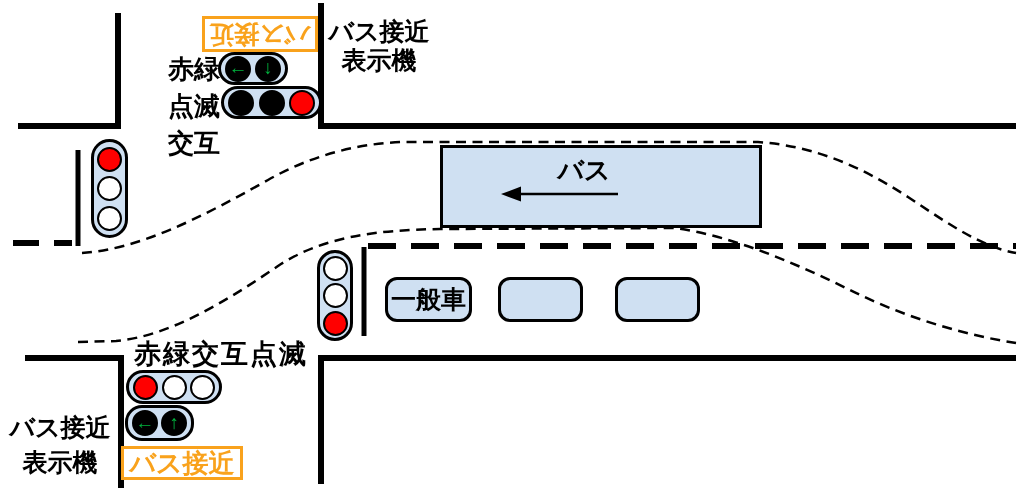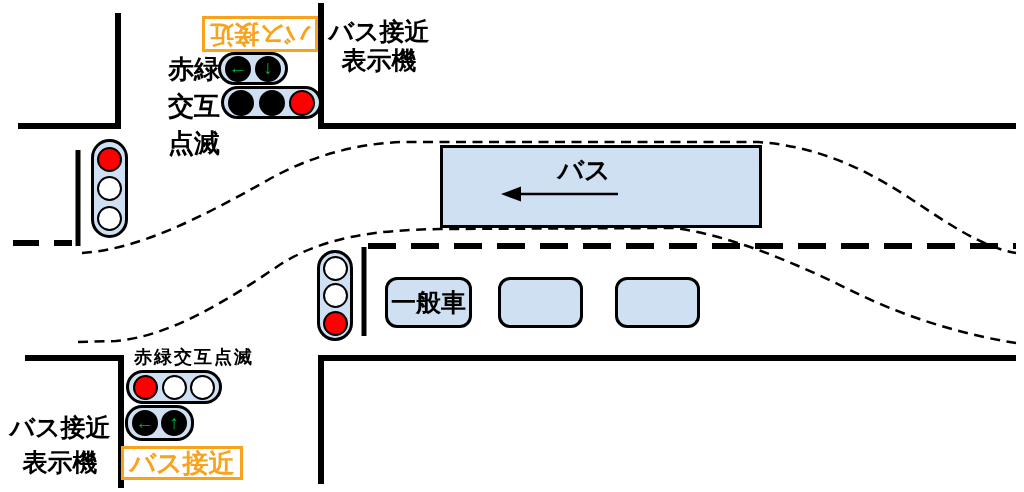--- a/index.html
+++ b/index.html
@@ -30,21 +30,21 @@
   
   .lbl{position:absolute;z-index:2;font-weight:600;white-space:nowrap;}
   .center{text-align:center;}
 
   
   .bus{position:absolute;left:440px;top:145px;width:322px;height:83px;z-index:2;
        background:#CFE0F2;border:3px solid #000;}
   .bus-label{margin-top:5px;text-align:center;font-size:26px;font-weight:600;
              transform:translateX(-17px);}
   .bus-arrow{position:absolute;left:0;top:38px;}
-  .car{position:absolute;top:277px;height:51px;z-index:2;background:#CFE0F2;
+  .car{position:absolute;top:277px;height:45px;z-index:2;background:#CFE0F2;
        border:3px solid #000;border-radius:12px;display:flex;align-items:center;
        justify-content:center;font-size:25px;font-weight:600;}
 </style>
 </head>
 <body>
 
 <div class="stage">
 
   <svg class="roads" width="1024" height="492" viewBox="0 0 1024 492">
     <g stroke="#000" fill="none">
@@ -69,22 +69,22 @@
     <span class="otxt rot180" style="font-size:25px">バス接近</span>
   </div>
 
   <div class="lbl center" style="left:323px;top:17px;width:112px;font-size:25px;line-height:29px">
     <div>バス接近</div>
     <div>表示機</div>
   </div>
 
   <div class="lbl center" style="left:162px;top:51px;width:64px;font-size:26px;line-height:37px">
     <div>赤緑</div>
+    <div>点滅</div>
     <div>交互</div>
-    <div>点滅</div>
   </div>
 
   <div class="sig h" style="left:218px;top:52px;width:70px;height:33px">
     <span class="light alight">←</span>
     <span class="light alight">↓</span>
   </div>
 
   <div class="sig h" style="left:221px;top:86px;width:101px;height:33px">
     <span class="light" style="width:26px;height:26px" data-state="off-black"></span>
     <span class="light" style="width:26px;height:26px" data-state="off-black"></span>
@@ -110,21 +110,21 @@
       <polygon points="78,0.5 58,8 78,15.5" fill="#000"></polygon>
     </svg>
   </div>
 
   <div class="car" style="left:385px;width:87px">
     <span>一般車</span>
   </div>
   <div class="car" style="left:498px;width:85px"></div>
   <div class="car" style="left:615px;width:85px"></div>
 
-  <div class="lbl" style="left:134px;top:345px;font-size:18px;letter-spacing:2px">赤緑交互点滅</div>
+  <div class="lbl" style="left:134px;top:336px;font-size:27px;letter-spacing:2px">赤緑交互点滅</div>
 
   <div class="sig h" style="left:126px;top:370px;width:96px;height:34px">
     <span class="light" data-state="red"></span>
     <span class="light" data-state="off-white"></span>
     <span class="light" data-state="off-white"></span>
   </div>
 
   <div class="sig h" style="left:125px;top:405px;width:69px;height:36px">
     <span class="light alight">←</span>
     <span class="light alight">↑</span>

